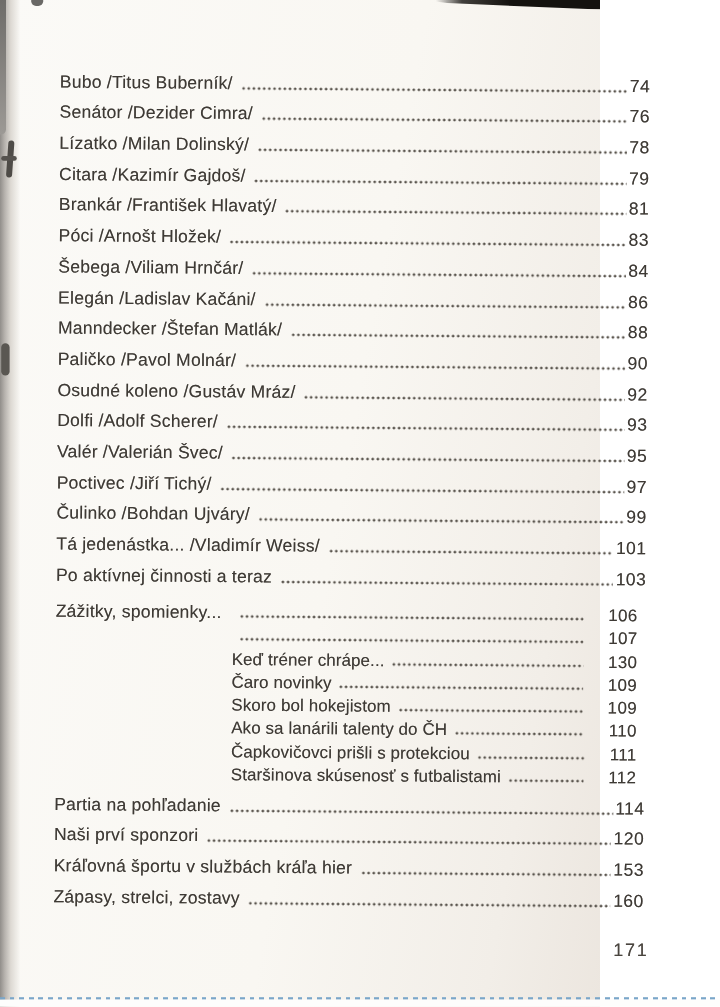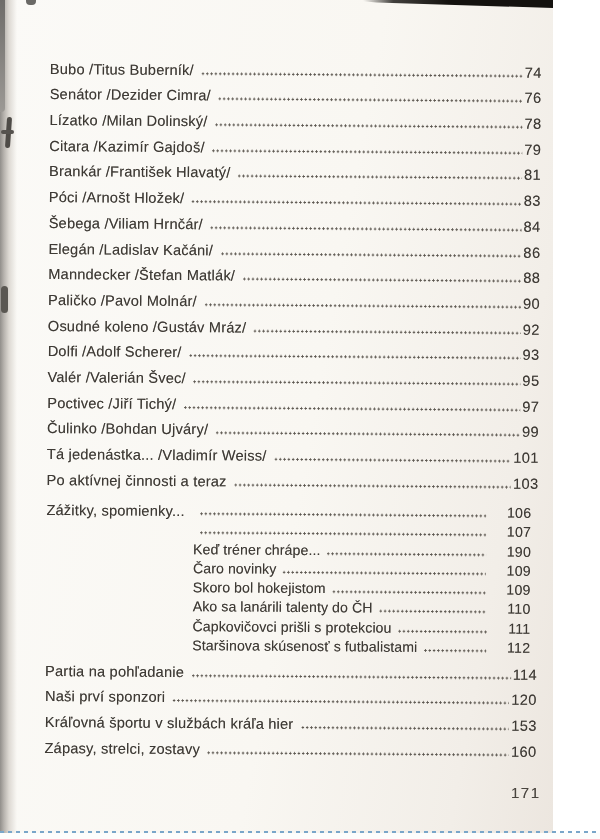--- a/index.html
+++ b/index.html
@@ -2,21 +2,21 @@
 <html><head>
 <meta charset="utf-8">
 <style>
   html,body { margin:0; padding:0; }
   body {
     width:600px; height:839px; overflow:hidden;
     font-family:"Liberation Sans", sans-serif;
     background:#ffffff;
   }
   .scan {
-    position:relative; width:553px; height:839px;
+    position:relative; width:500px; height:839px;
     background:linear-gradient(100deg, #fbfaf7 0%, #f9f7f2 55%, #f2eee8 85%, #ece6df 100%);
   }
   
   .spine {
     position:absolute; left:0; top:0; width:17px; height:839px;
     background:linear-gradient(to right, #918e8a 0px, #b7b3ae 4px, #ddd9d3 9px, rgba(245,243,238,0) 17px);
   }
   .spine-darktop {
     position:absolute; left:0; top:0; width:5px; height:112px;
     background:linear-gradient(to bottom, #6e6c69, #9c9995); border-radius:0 0 4px 0;
@@ -203,21 +203,21 @@
   </div>
 
   <div class="subrow">
     <span class="dots"></span>
     <span class="pg">107</span>
   </div>
 
   <div class="subrow">
     <span class="label">Keď tréner chrápe...</span>
     <span class="dots"></span>
-    <span class="pg">190</span>
+    <span class="pg">130</span>
   </div>
 
   <div class="subrow">
     <span class="label">Čaro novinky</span>
     <span class="dots"></span>
     <span class="pg">109</span>
   </div>
 
   <div class="subrow">
     <span class="label">Skoro bol hokejistom</span>

